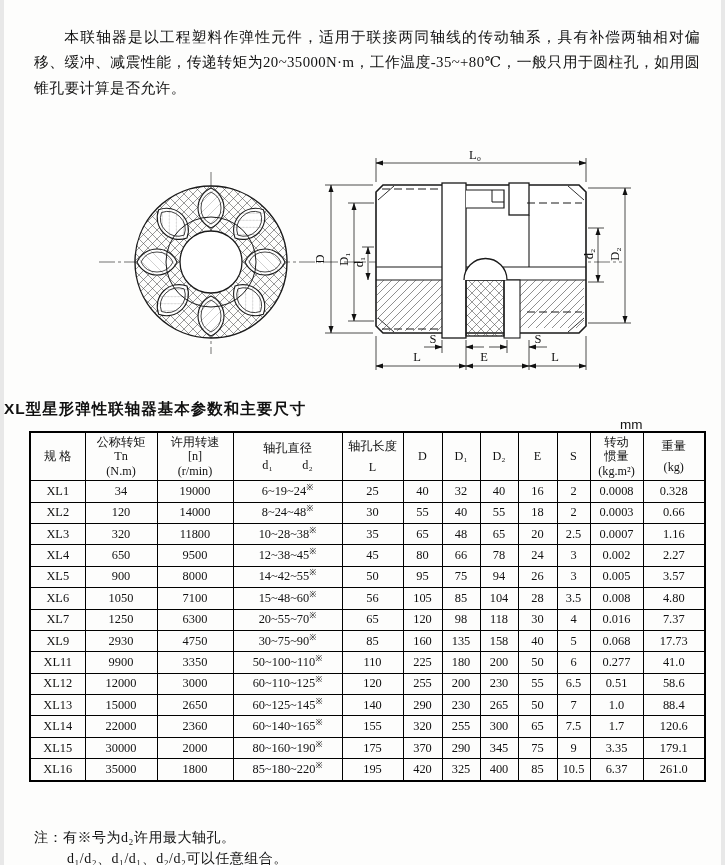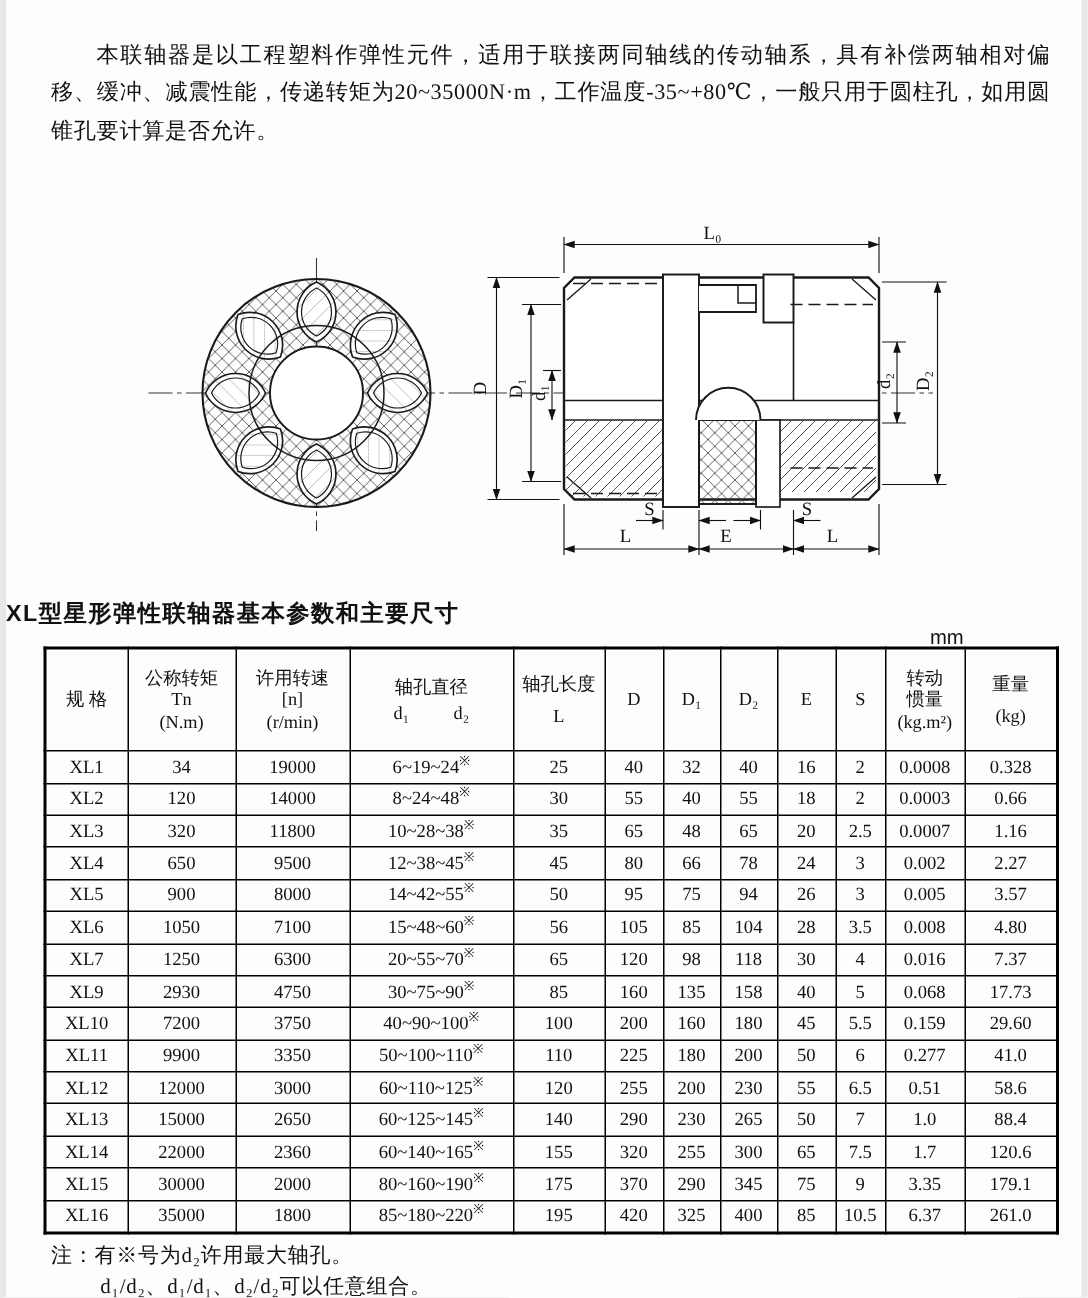--- a/index.html
+++ b/index.html
@@ -18,21 +18,21 @@
   .tbl-title{position:absolute;top:399px;left:0;width:690px;
              font-family:"Liberation Sans","DejaVu Sans",sans-serif;font-size:15.5px;
              font-weight:700;letter-spacing:1px;}
   .unit-label{position:absolute;top:401px;left:616px;font-size:13.5px;
               font-family:"Liberation Sans","DejaVu Sans",sans-serif;font-weight:400;margin-top:16px;}
   
   table.params{position:absolute;top:431px;left:25px;width:675px;border-collapse:collapse;
                table-layout:fixed;border:2px solid #000;}
   table.params td{border:1px solid #000;text-align:center;vertical-align:middle;
                   padding:0;font-size:12.4px;height:20.4px;}
-  table.params thead td{height:auto;padding:12px 0;font-size:12.2px;line-height:1.18;}
+  table.params thead td{height:auto;padding:2px 0;font-size:12.2px;line-height:1.18;}
   .hdr-gap{margin-top:6px;}
   .bore-subs{display:flex;justify-content:space-around;padding:0 14px;margin-top:3px;}
   sup.mark{font-size:8.5px;line-height:0;vertical-align:super;}
   
   .notes{position:absolute;top:827px;left:30px;font-size:14px;line-height:21px;letter-spacing:.5px;}
   .notes .l2{padding-left:2.35em;}
 </style>
 </head>
 <body>
 
@@ -342,34 +342,20 @@
       <td>85</td>
       <td>160</td>
       <td>135</td>
       <td>158</td>
       <td>40</td>
       <td>5</td>
       <td>0.068</td>
       <td>17.73</td>
     </tr>
 
-    <tr>
-      <td>XL10</td>
-      <td>7200</td>
-      <td>3750</td>
-      <td><span>40~90~100</span><sup class="mark">※</sup></td>
-      <td>100</td>
-      <td>200</td>
-      <td>160</td>
-      <td>180</td>
-      <td>45</td>
-      <td>5.5</td>
-      <td>0.159</td>
-      <td>29.60</td>
-    </tr>
 
     <tr>
       <td>XL11</td>
       <td>9900</td>
       <td>3350</td>
       <td><span>50~100~110</span><sup class="mark">※</sup></td>
       <td>110</td>
       <td>225</td>
       <td>180</td>
       <td>200</td>

